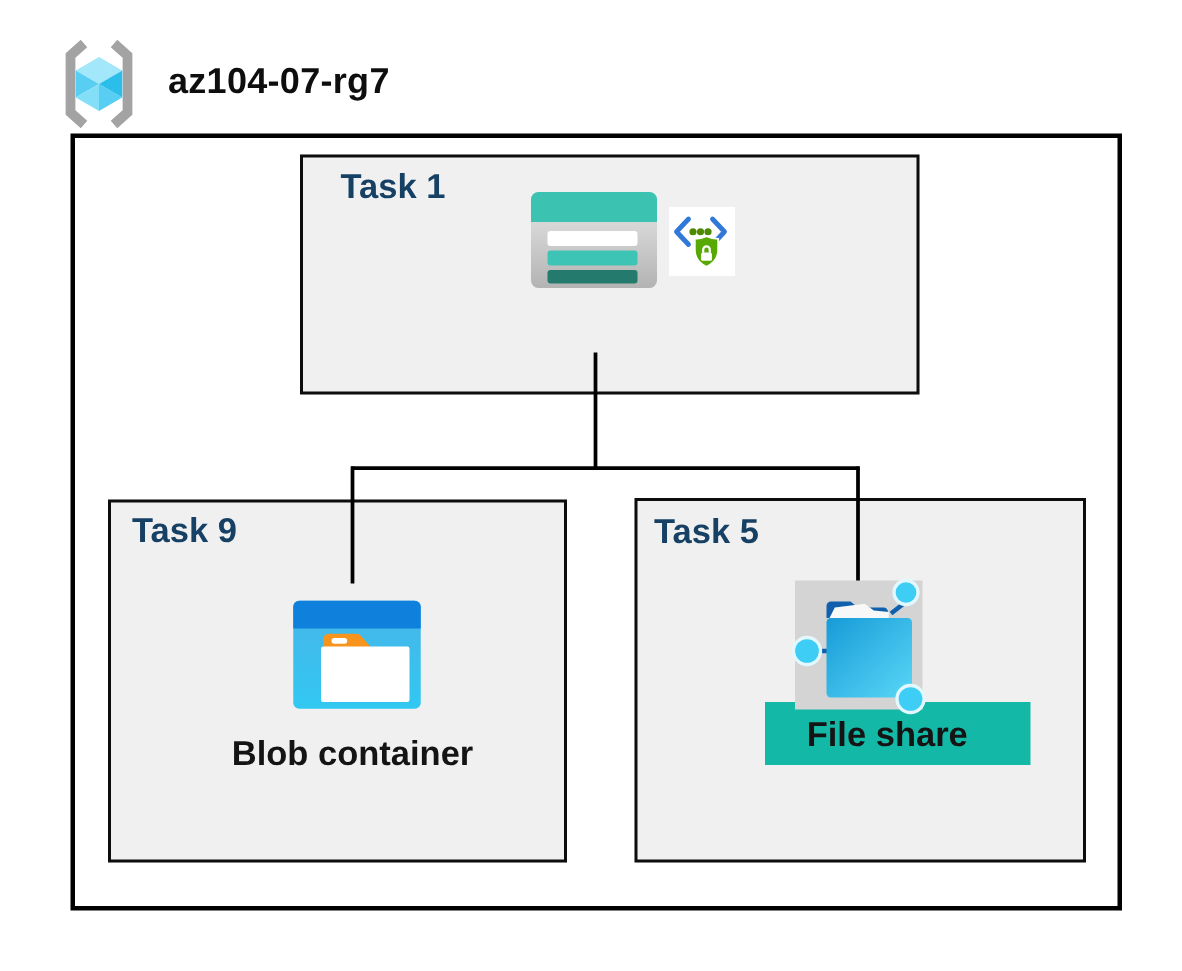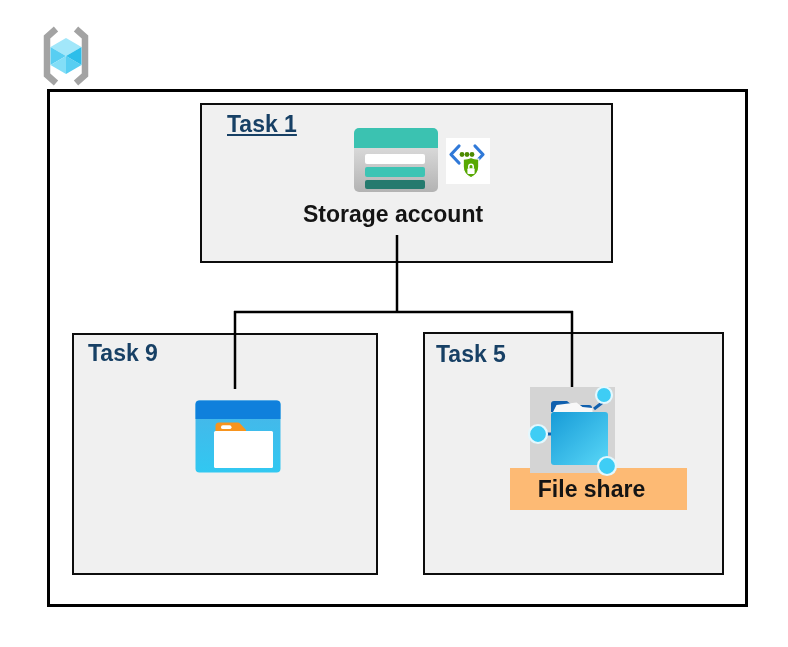--- a/index.html
+++ b/index.html
@@ -21,21 +21,21 @@
   .task1{left:200px;top:103px;width:413px;height:160px;}
   .task2{left:72px;top:333px;width:306px;height:242px;}
   .task3{left:423px;top:332px;width:301px;height:243px;}
   .task-label{
     font-size:23px;font-weight:700;color:#174065;z-index:4;line-height:28px;
   }
   .res-label{
     font-size:23px;font-weight:700;color:#141414;z-index:7;line-height:28px;text-align:center;
   }
   .fs-label-rect{
-    left:510px;top:468px;width:177px;height:42px;background:#fdba74;z-index:5;
+    left:510px;top:468px;width:177px;height:42px;background:#14b8a6;z-index:5;
   }
   .fs-label-text{
     position:absolute;left:0;top:0;width:163px;height:42px;line-height:42px;
     text-align:center;font-size:23px;font-weight:700;color:#141414;
   }
   .connectors{left:0;top:0;width:788px;height:647px;z-index:5;pointer-events:none;}
   .icon{z-index:6;}
 </style>
 </head>
 <body>
@@ -44,25 +44,26 @@
 
   <svg class="abs icon" style="left:36px;top:24px;" width="60" height="64" viewBox="0 0 60 64">
     <path d="M20 5 L11 13 V51 L20 59" fill="none" stroke="#a3a3a3" stroke-width="6.5"></path>
     <path d="M40 5 L49 13 V51 L40 59" fill="none" stroke="#a3a3a3" stroke-width="6.5"></path>
     <polygon points="30,14 45.5,23 30,32 14.5,23" fill="#a2e7fa"></polygon>
     <polygon points="14.5,23 30,32 14.5,41" fill="#58cef2"></polygon>
     <polygon points="14.5,41 30,32 30,50" fill="#83def7"></polygon>
     <polygon points="30,50 30,32 45.5,41" fill="#58cef2"></polygon>
     <polygon points="45.5,41 30,32 45.5,23" fill="#2cbeea"></polygon>
   </svg>
+  <div class="abs rg-title">az104-07-rg7</div>
 
   <div class="abs outer-rect"></div>
 
   <div class="abs task-box task1"></div>
-  <div class="abs task-label" style="left:227px;top:110px;text-decoration:underline;">Task 1</div>
+  <div class="abs task-label" style="left:227px;top:110px;">Task 1</div>
 
   <svg class="abs icon" style="left:353px;top:127px;" width="86" height="66" viewBox="0 0 86 66">
     <defs>
       <linearGradient id="sg" x1="0" y1="0" x2="0" y2="1">
         <stop offset="0" stop-color="#e9e9e9"></stop>
           <stop offset="1" stop-color="#b3b3b3"></stop>
       </linearGradient>
     </defs>
     <rect x="1" y="1" width="84" height="64" rx="5" fill="url(#sg)"></rect>
     <path d="M1 21 V6 a5 5 0 0 1 5 -5 h74 a5 5 0 0 1 5 5 v15 Z" fill="#3bc2b1"></path>
@@ -77,39 +78,39 @@
     <path d="M29 8 L37 16.5 L29 25" stroke="#3079d8" stroke-width="3.2" fill="none" stroke-linecap="round" stroke-linejoin="round"></path>
     <circle cx="16" cy="16.5" r="2.4" fill="#4d8a00"></circle>
     <circle cx="21" cy="16.5" r="2.4" fill="#4d8a00"></circle>
     <circle cx="26" cy="16.5" r="2.4" fill="#4d8a00"></circle>
     <path d="M25 19.5 c2.6 1.3 5.2 1.7 7.8 1.7 v7.3 c0 5.8 -3.7 9.4 -7.8 11.3
              c-4.1 -1.9 -7.8 -5.5 -7.8 -11.3 v-7.3 c2.6 0 5.2 -0.4 7.8 -1.7 Z" fill="#57a802" stroke="#ffffff" stroke-width="1.2"></path>
     <path d="M22.8 30.5 v-2 a2.2 2.2 0 0 1 4.4 0 v2" stroke="#ffffff" stroke-width="1.5" fill="none"></path>
     <rect x="21.4" y="30.3" width="7.2" height="5.6" rx="1" fill="#ffffff"></rect>
   </svg>
 
-  <div class="abs res-label" style="left:243px;top:200px;width:300px;">Storage account</div>
 
   <div class="abs task-box task2"></div>
   <div class="abs task-label" style="left:88px;top:339px;">Task 9</div>
 
   <svg class="abs icon" style="left:195px;top:400px;" width="86" height="73" viewBox="0 0 86 73">
     <defs>
       <linearGradient id="bb" x1="0" y1="0" x2="0" y2="1">
         <stop offset="0" stop-color="#49b4e8"></stop>
           <stop offset="1" stop-color="#31c8f1"></stop>
       </linearGradient>
     </defs>
     <rect x="0.5" y="0.5" width="85" height="72" rx="4" fill="url(#bb)"></rect>
     <path d="M0.5 19 V4.5 a4 4 0 0 1 4 -4 h77 a4 4 0 0 1 4 4 V19 Z" fill="#0f80dc"></path>
     <path d="M20.5 33 V26 a3.5 3.5 0 0 1 3.5 -3.5 h18.5 a4 4 0 0 1 3 1.4 l5.5 6.1 V33 Z" fill="#f7941e"></path>
     <rect x="26" y="25.3" width="10.5" height="3.8" rx="1.9" fill="#ffffff"></rect>
     <rect x="19" y="31" width="59" height="37" rx="1.5" fill="#ffffff"></rect>
   </svg>
 
+  <div class="abs res-label" style="left:85px;top:488px;width:300px;">Blob container</div>
 
   <div class="abs task-box task3"></div>
   <div class="abs task-label" style="left:436px;top:340px;">Task 5</div>
 
   <div class="abs fs-label-rect">
     <div class="fs-label-text">File share</div>
   </div>
 
   <svg class="abs icon" style="left:525px;top:378px;" width="100" height="102" viewBox="0 0 100 102">
     <defs>

